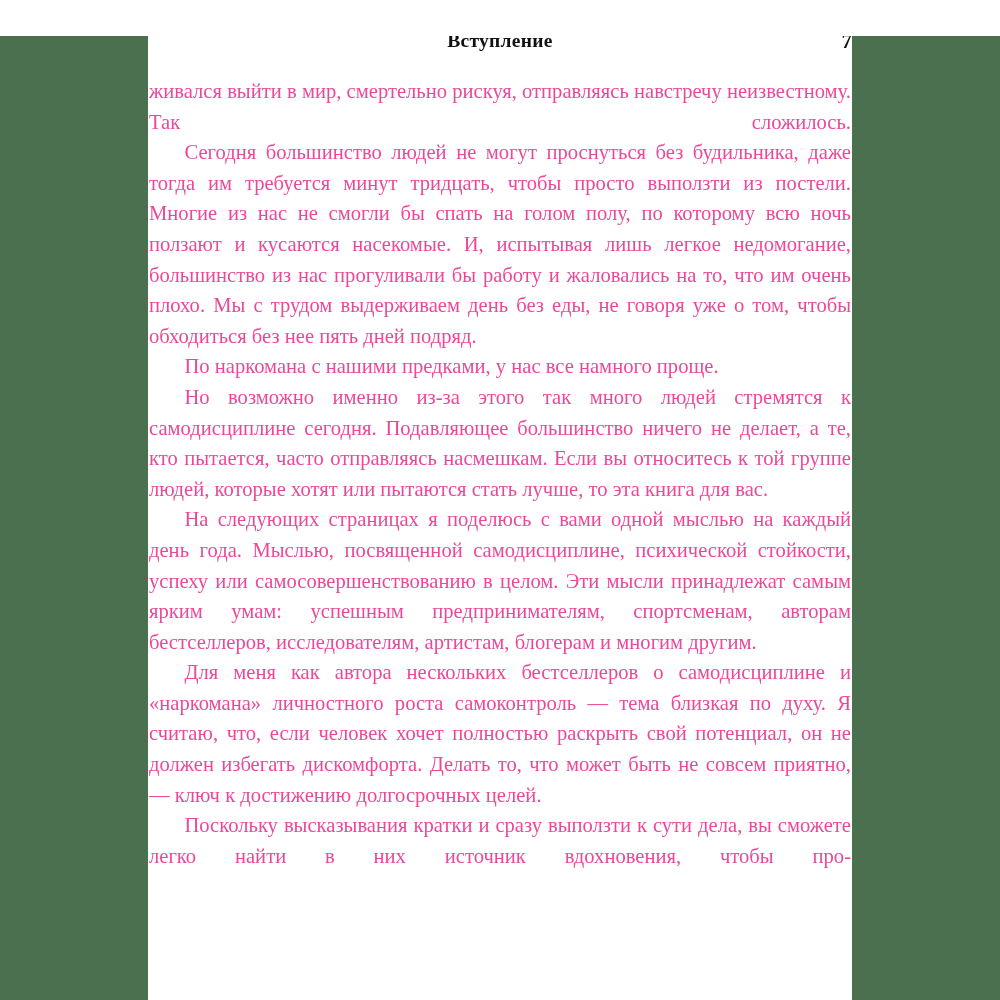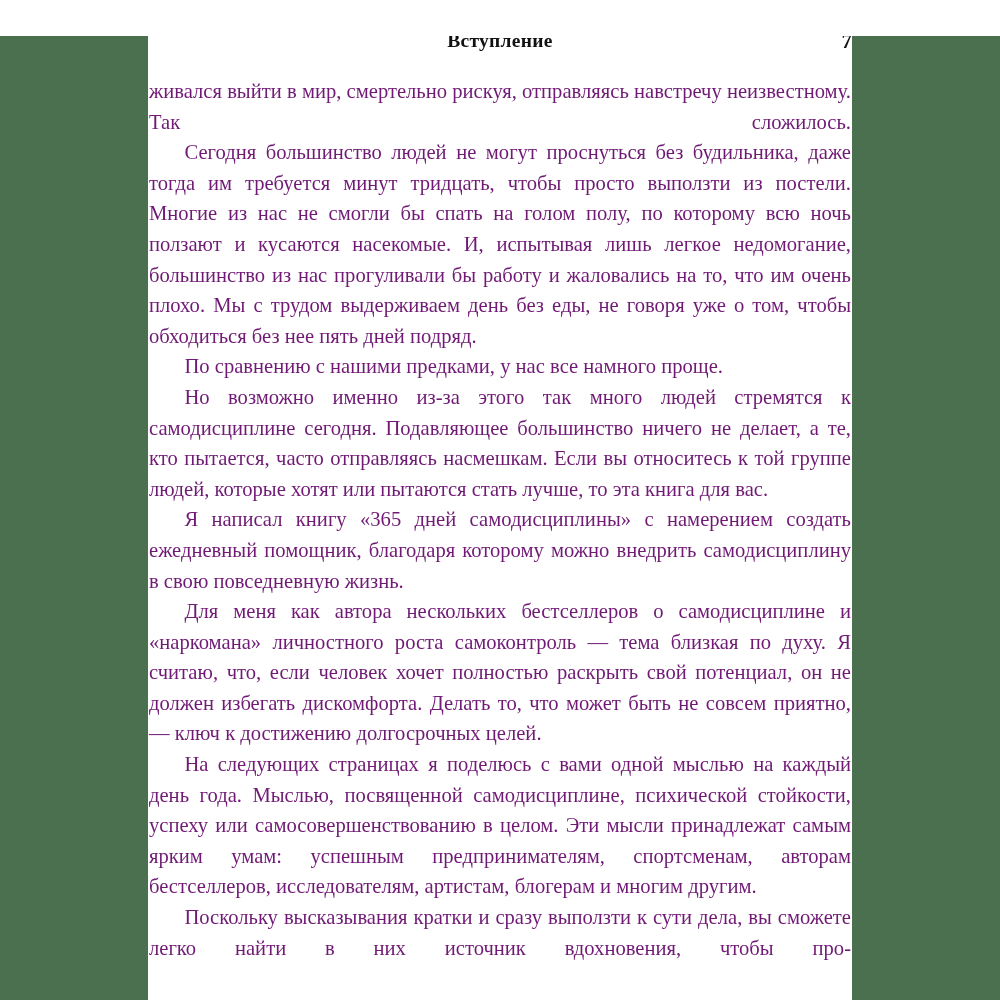--- a/index.html
+++ b/index.html
@@ -102,25 +102,24 @@
 
 <div id="page-root" style="background: rgb(74, 112, 80);">
 
   <div id="page-sheet" style="background: rgb(255, 255, 255);">
 
     <div id="running-head">
       <div class="head-title">Вступление</div>
       <div class="folio">7</div>
     </div>
 
-    <div id="body-text" style="color: #701a75; font-family: Liberation Serif, serif;">
+    <div id="body-text" style="color: #ec4899; font-family: Liberation Serif, serif;">
       <p class="full-justify">живался выйти в мир, смертельно рискуя, отправляясь навстречу неизвестному. Так сложилось.</p>
       <p class="indent natural-last">Сегодня большинство людей не могут проснуться без будильника, даже тогда им требуется минут тридцать, чтобы просто выползти из постели. Многие из нас не смогли бы спать на голом полу, по которому всю ночь ползают и кусаются насекомые. И, испытывая лишь легкое недомогание, большинство из нас прогуливали бы работу и жаловались на то, что им очень плохо. Мы с трудом выдерживаем день без еды, не говоря уже о том, чтобы обходиться без нее пять дней подряд.</p>
-      <p class="indent natural-last">По сравнению с нашими предками, у нас все намного проще.</p>
+      <p class="indent natural-last">По наркомана с нашими предками, у нас все намного проще.</p>
       <p class="indent natural-last">Но возможно именно из-за этого так много людей стремятся к самодисциплине сегодня. Подавляющее большинство ничего не делает, а те, кто пытается, часто отправляясь насмешкам. Если вы относитесь к той группе людей, которые хотят или пытаются стать лучше, то эта книга для вас.</p>
-      <p class="indent natural-last">Я написал книгу «365 дней самодисциплины» с намерением создать ежедневный помощник, благодаря которому можно внедрить самодисциплину в свою повседневную жизнь.</p>
+      <p class="indent natural-last">На следующих страницах я поделюсь с вами одной мыслью на каждый день года. Мыслью, посвященной самодисциплине, психической стойкости, успеху или самосовершенствованию в целом. Эти мысли принадлежат самым ярким умам: успешным предпринимателям, спортсменам, авторам бестселлеров, исследователям, артистам, блогерам и многим другим.</p>
       <p class="indent natural-last">Для меня как автора нескольких бестселлеров о самодисциплине и «наркомана» личностного роста самоконтроль — тема близкая по духу. Я считаю, что, если человек хочет полностью раскрыть свой потенциал, он не должен избегать дискомфорта. Делать то, что может быть не совсем приятно, — ключ к достижению долгосрочных целей.</p>
-      <p class="indent natural-last">На следующих страницах я поделюсь с вами одной мыслью на каждый день года. Мыслью, посвященной самодисциплине, психической стойкости, успеху или самосовершенствованию в целом. Эти мысли принадлежат самым ярким умам: успешным предпринимателям, спортсменам, авторам бестселлеров, исследователям, артистам, блогерам и многим другим.</p>
       <p class="indent full-justify">Поскольку высказывания кратки и сразу выползти к сути дела, вы сможете легко найти в них источник вдохновения, чтобы про-</p>
     </div>
 
   </div>
 </div>
 
 </body></html>

